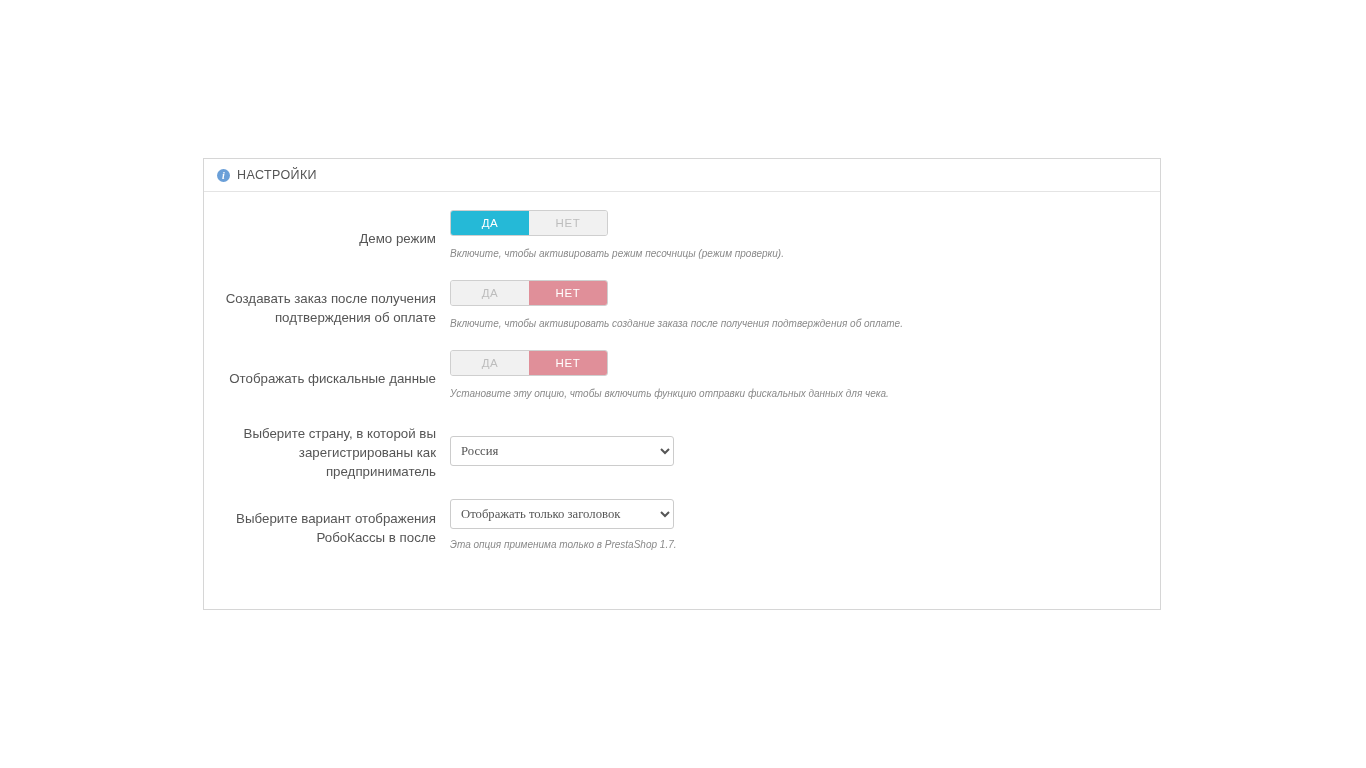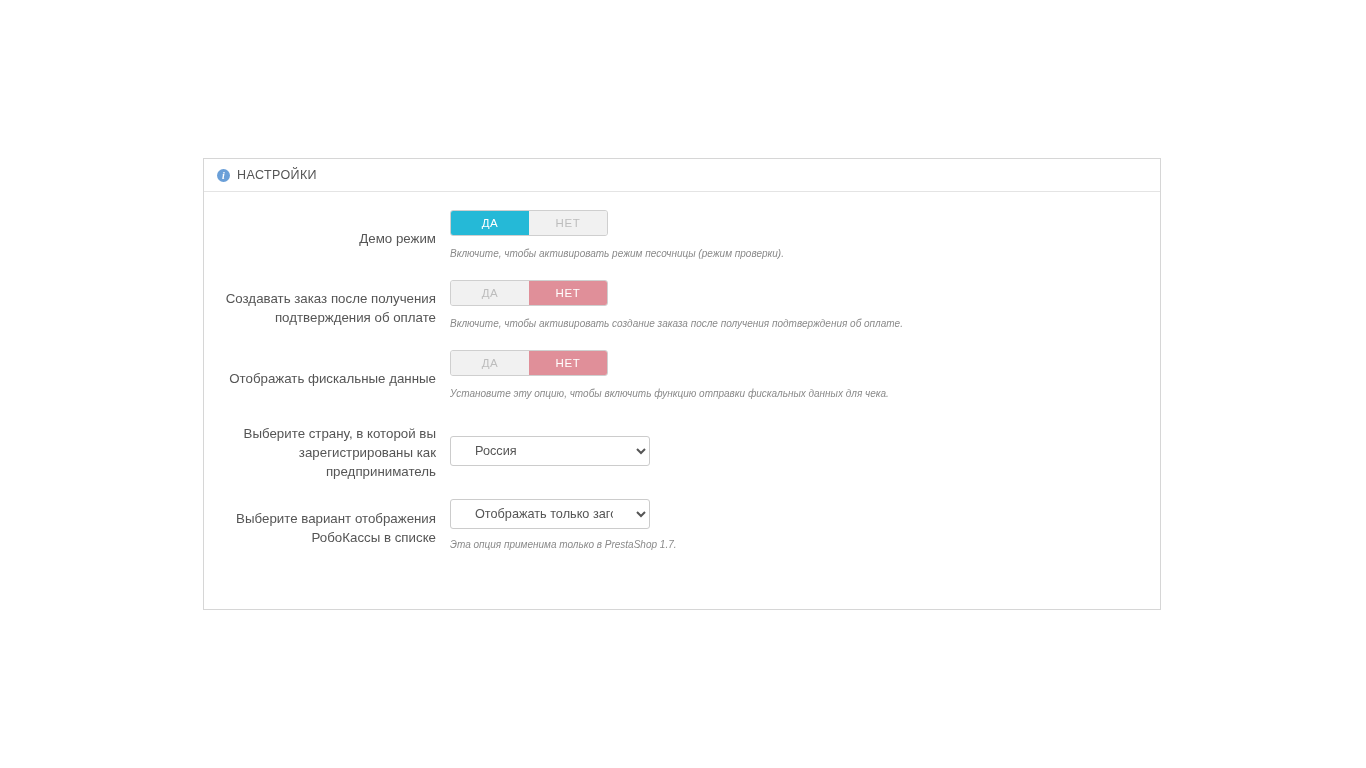--- a/index.html
+++ b/index.html
@@ -117,29 +117,29 @@
   .hint {
     font-size: 10px;
     font-style: italic;
     color: #8a8a8a;
     margin-top: 10px;
     line-height: 16px;
   }
 
   
   select.styled {
-    width: 200px;
+    width: 224px;
     height: 30px;
     font-size: 12.7px;
-    font-family: Liberation Sans, sans-serif;
+    font-family: Liberation Serif, serif;
     color: #555555;
     background-color: #ffffff;
     border: 1px solid #cccccc;
     border-radius: 3px;
-    padding: 4px 20px;
+    padding: 4px 6px;
     box-sizing: border-box;
     outline: none;
   }
 
   .hint-select {
     margin-top: 8px;
   }
 </style>
 </head>
 <body>
@@ -190,21 +190,21 @@
       <div class="form-label">Выберите страну, в которой вы зарегистрированы как предприниматель</div>
       <div class="form-control">
         <select class="styled">
           <option>Россия</option>
           <option>Казахстан</option>
         </select>
       </div>
     </div>
 
     <div class="form-row">
-      <div class="form-label">Выберите вариант отображения РобоКассы в списке</div>
+      <div class="form-label">Выберите вариант отображения РобоКассы в после</div>
       <div class="form-control">
         <select class="styled">
           <option>Отображать только заголовок</option>
           <option>Отображать все способы оплаты</option>
         </select>
         <div class="hint hint-select">Эта опция применима только в PrestaShop 1.7.</div>
       </div>
     </div>
 
   </div>

